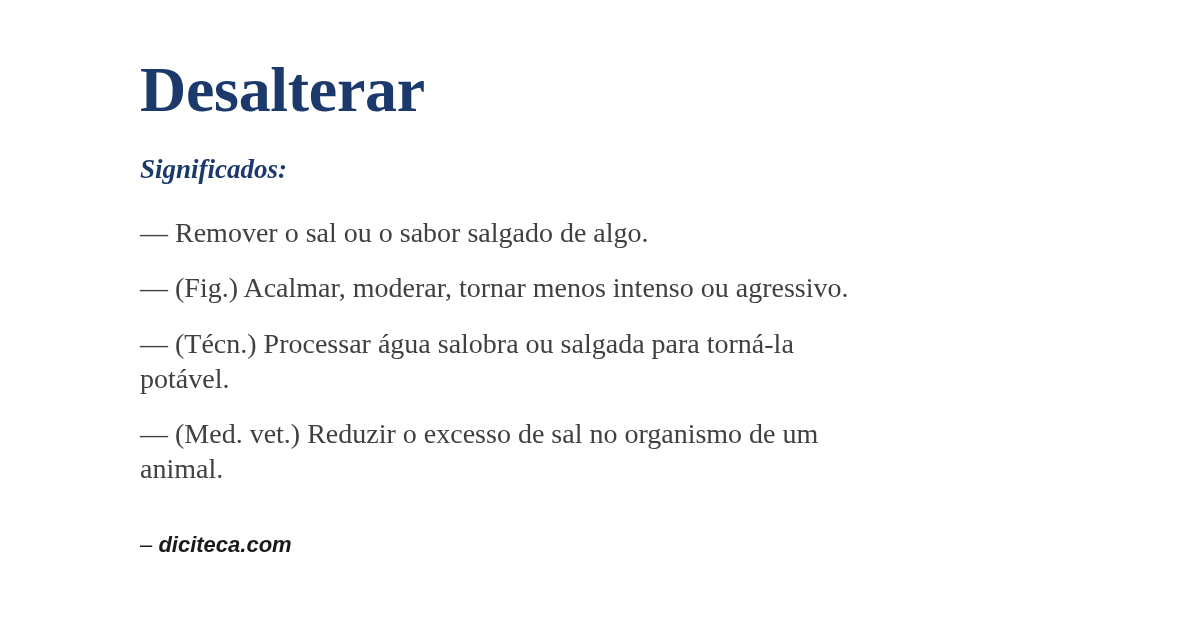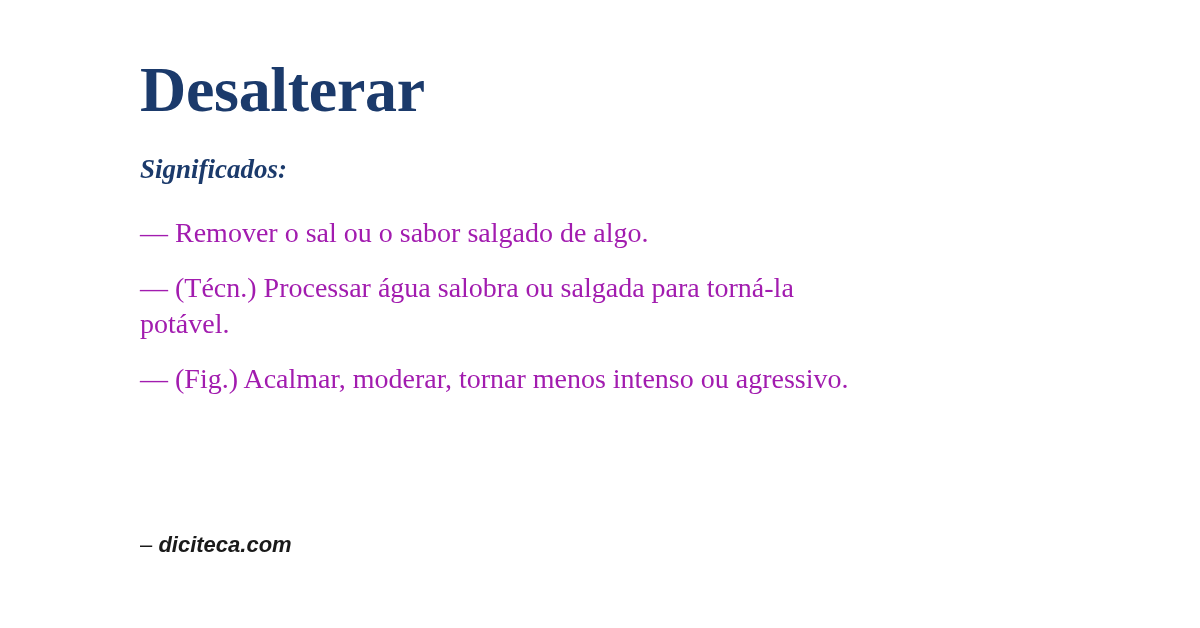--- a/index.html
+++ b/index.html
@@ -51,21 +51,21 @@
     margin: 0;
     padding: 0;
     margin-top: 32px;
   }
 
   .sense {
     font-family: "Liberation Serif", "DejaVu Serif", serif;
     font-size: 28px;
     font-weight: 400;
     line-height: 1.26;
-    color: #a21caf;
+    color: #404040;
     margin: 0 0 20px 0;
     padding: 0;
     max-width: 910px;
     text-indent: 0;
   }
 
   .sense .dash {
     display: inline;
     white-space: nowrap;
   }
@@ -103,28 +103,32 @@
 
   <ul class="senses">
 
     <li class="sense">
       <span class="dash">—</span>
       <span class="sense-text">Remover o sal ou o sabor salgado de algo.</span>
     </li>
 
     <li class="sense">
       <span class="dash">—</span>
+      <span class="sense-text">(Fig.) Acalmar, moderar, tornar menos intenso ou agressivo.</span>
+    </li>
+
+    <li class="sense">
+      <span class="dash">—</span>
       <span class="sense-text">(Técn.) Processar água salobra ou salgada para torná-la potável.</span>
     </li>
 
     <li class="sense">
       <span class="dash">—</span>
-      <span class="sense-text">(Fig.) Acalmar, moderar, tornar menos intenso ou agressivo.</span>
+      <span class="sense-text">(Med. vet.) Reduzir o excesso de sal no organismo de um animal.</span>
     </li>
-
 
   </ul>
 
   <div class="source">
     <span class="src-dash">–</span>
     <span>diciteca.com</span>
   </div>
 
 </div>
 

